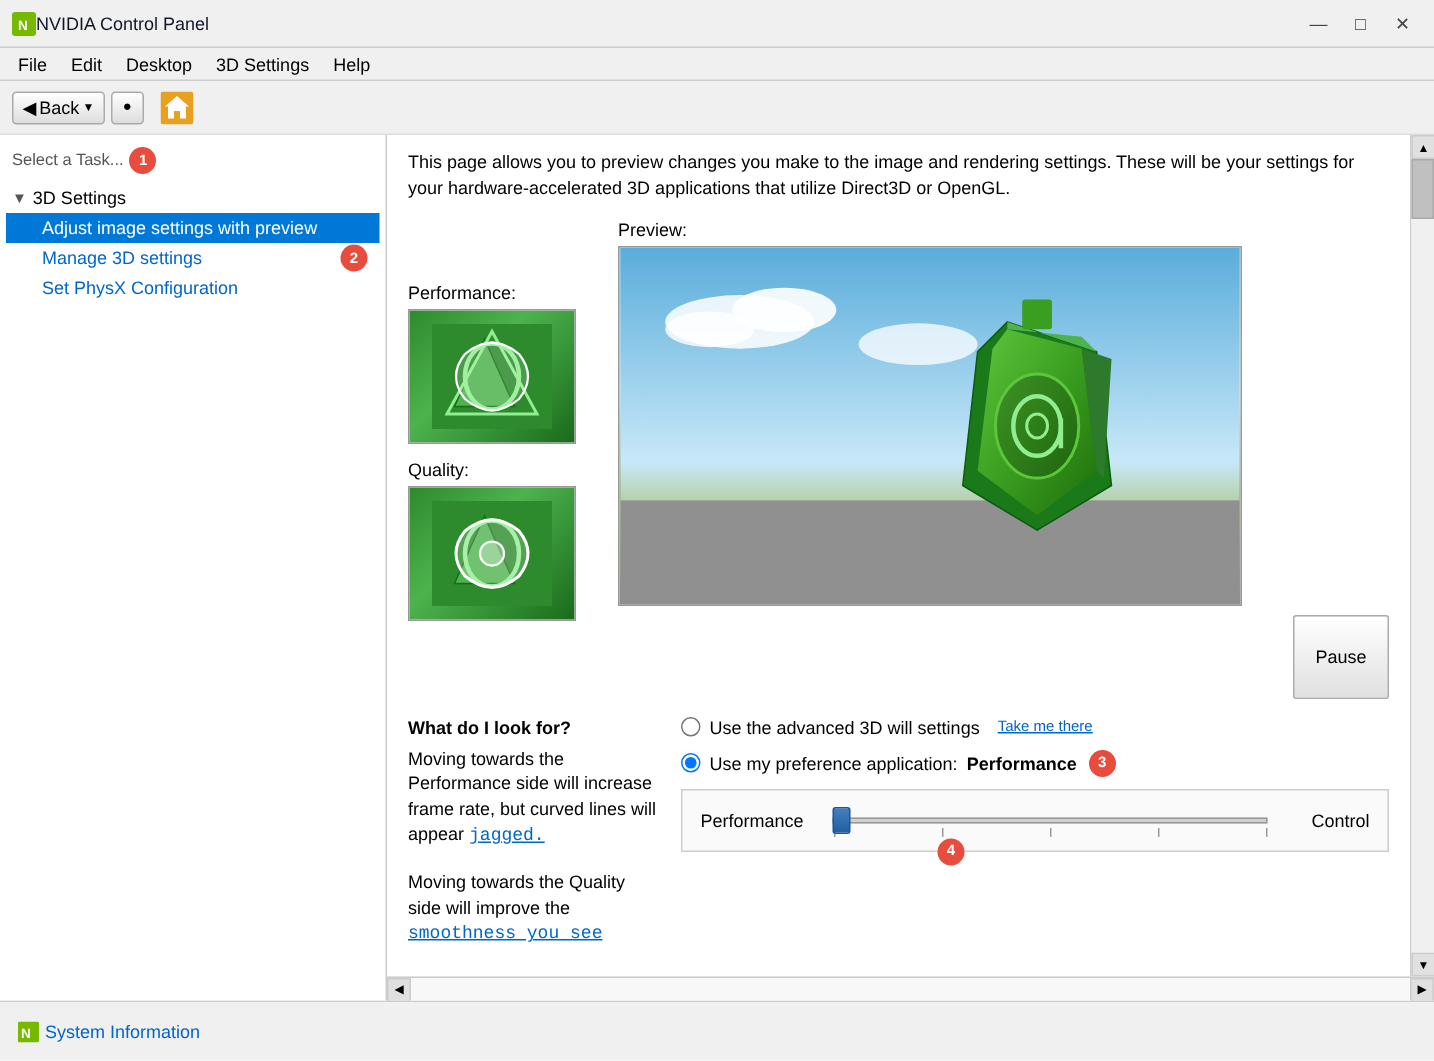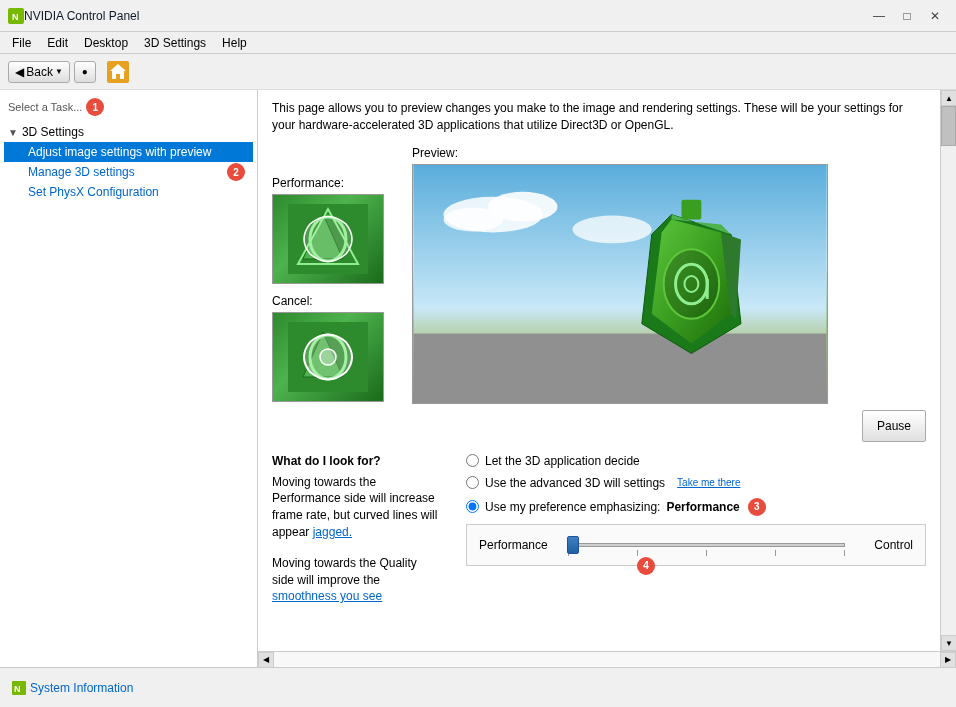--- a/index.html
+++ b/index.html
@@ -166,33 +166,33 @@
       background: linear-gradient(180deg, #87ceeb 0%, #c8e8f8 40%, #8fb87a 70%, #909090 100%);
       border: 1px solid #999; position: relative; overflow: hidden;
     }
 
     
     .pause-btn {
       margin-top: 6px;
       float: right;
       background: linear-gradient(to bottom, #fff, #e0e0e0);
       border: 1px solid #aaa; border-radius: 2px;
-      padding: 8px 14px; cursor: pointer; font-size: 12px;
+      padding: 20px 14px; cursor: pointer; font-size: 12px;
     }
 
     
     .info-section {
       display: flex;
-      gap: 24px;
+      gap: 12px;
       margin-bottom: 12px;
     }
     .info-left { width: 170px; flex-shrink: 0; }
     .info-title { font-size: 12px; font-weight: bold; margin-bottom: 6px; }
     .info-text { font-size: 12px; color: #000; line-height: 1.4; }
-    .info-link { color: #0066cc; text-decoration: underline; cursor: pointer; }
+    .info-link { color: #0066cc; text-decoration: underline; cursor: pointer; font-family: Liberation Mono, monospace; }
 
     .options-col { flex: 1; }
 
     
     .radio-option {
       display: flex; align-items: center; gap: 6px;
       margin-bottom: 8px; cursor: pointer;
     }
     .radio-option input[type=radio] { cursor: pointer; }
     .radio-label { font-size: 12px; color: #000; }
@@ -380,21 +380,21 @@
             <div class="thumb-img">
               <svg viewBox="0 0 80 70" xmlns="http://www.w3.org/2000/svg">
                 <rect width="80" height="70" fill="#2d8a2d"></rect>
                 <polygon points="15,55 35,10 55,55" fill="#4db34d" stroke="#1a6b1a" stroke-width="1"></polygon>
                 <polygon points="10,60 40,5 70,60" fill="none" stroke="#90ee90" stroke-width="2"></polygon>
                 <ellipse cx="40" cy="35" rx="18" ry="22" fill="none" stroke="#90ee90" stroke-width="3"></ellipse>
                 <path d="M22,20 Q40,5 58,20 Q70,35 58,50 Q40,65 22,50 Q10,35 22,20" fill="rgba(255,255,255,0.15)" stroke="white" stroke-width="1.5"></path>
               </svg>
             </div>
 
-            <div class="thumb-label">Cancel:</div>
+            <div class="thumb-label">Quality:</div>
             <div class="thumb-img">
               <svg viewBox="0 0 80 70" xmlns="http://www.w3.org/2000/svg">
                 <rect width="80" height="70" fill="#2d8a2d"></rect>
                 <polygon points="15,55 35,10 55,55" fill="#4db34d" stroke="#1a6b1a" stroke-width="1"></polygon>
                 <ellipse cx="40" cy="35" rx="18" ry="22" fill="none" stroke="#90ee90" stroke-width="3"></ellipse>
                 <path d="M22,20 Q40,5 58,20 Q70,35 58,50 Q40,65 22,50 Q10,35 22,20" fill="rgba(255,255,255,0.2)" stroke="white" stroke-width="2"></path>
                 <circle cx="40" cy="35" r="8" fill="rgba(255,255,255,0.3)" stroke="white" stroke-width="1.5"></circle>
               </svg>
             </div>
           </div>
@@ -458,35 +458,31 @@
               <span>Moving towards the Performance side will increase frame rate, but curved lines will appear </span><span class="info-link">jagged.</span>
             </p>
             <br>
             <p class="info-text">
               <span>Moving towards the Quality side will improve the </span><span class="info-link">smoothness you see</span>
             </p>
           </div>
 
           <div class="options-col">
 
-            <label class="radio-option">
-              <input type="radio" name="pref" style="">
-              <span class="radio-label">Let the 3D application decide</span>
-            </label>
 
             <label class="radio-option">
               <input type="radio" name="pref" style="">
               <span class="radio-label">Use the advanced 3D will settings</span>
               <span class="take-me-there">Take me there</span>
             </label>
 
             <div style="display:flex;align-items:center;margin-bottom:8px;position:relative;">
               <label class="radio-option" style="margin-bottom:0;">
                 <input type="radio" name="pref" checked="" style="">
-                <span class="radio-label">Use my preference emphasizing:</span>
+                <span class="radio-label">Use my preference application:</span>
                 <span class="radio-label emphasis-strong"> Performance</span>
               </label>
               <span class="badge" style="margin-left:8px;">3</span>
             </div>
 
             <div class="slider-area">
               <span class="slider-label">Performance</span>
               <div class="slider-track" style="position:relative;flex:1;height:4px;background:#d0d0d0;border:1px solid #999;margin:10px 0;">
 
                 <div class="slider-tick" style="left:0%;"></div>

